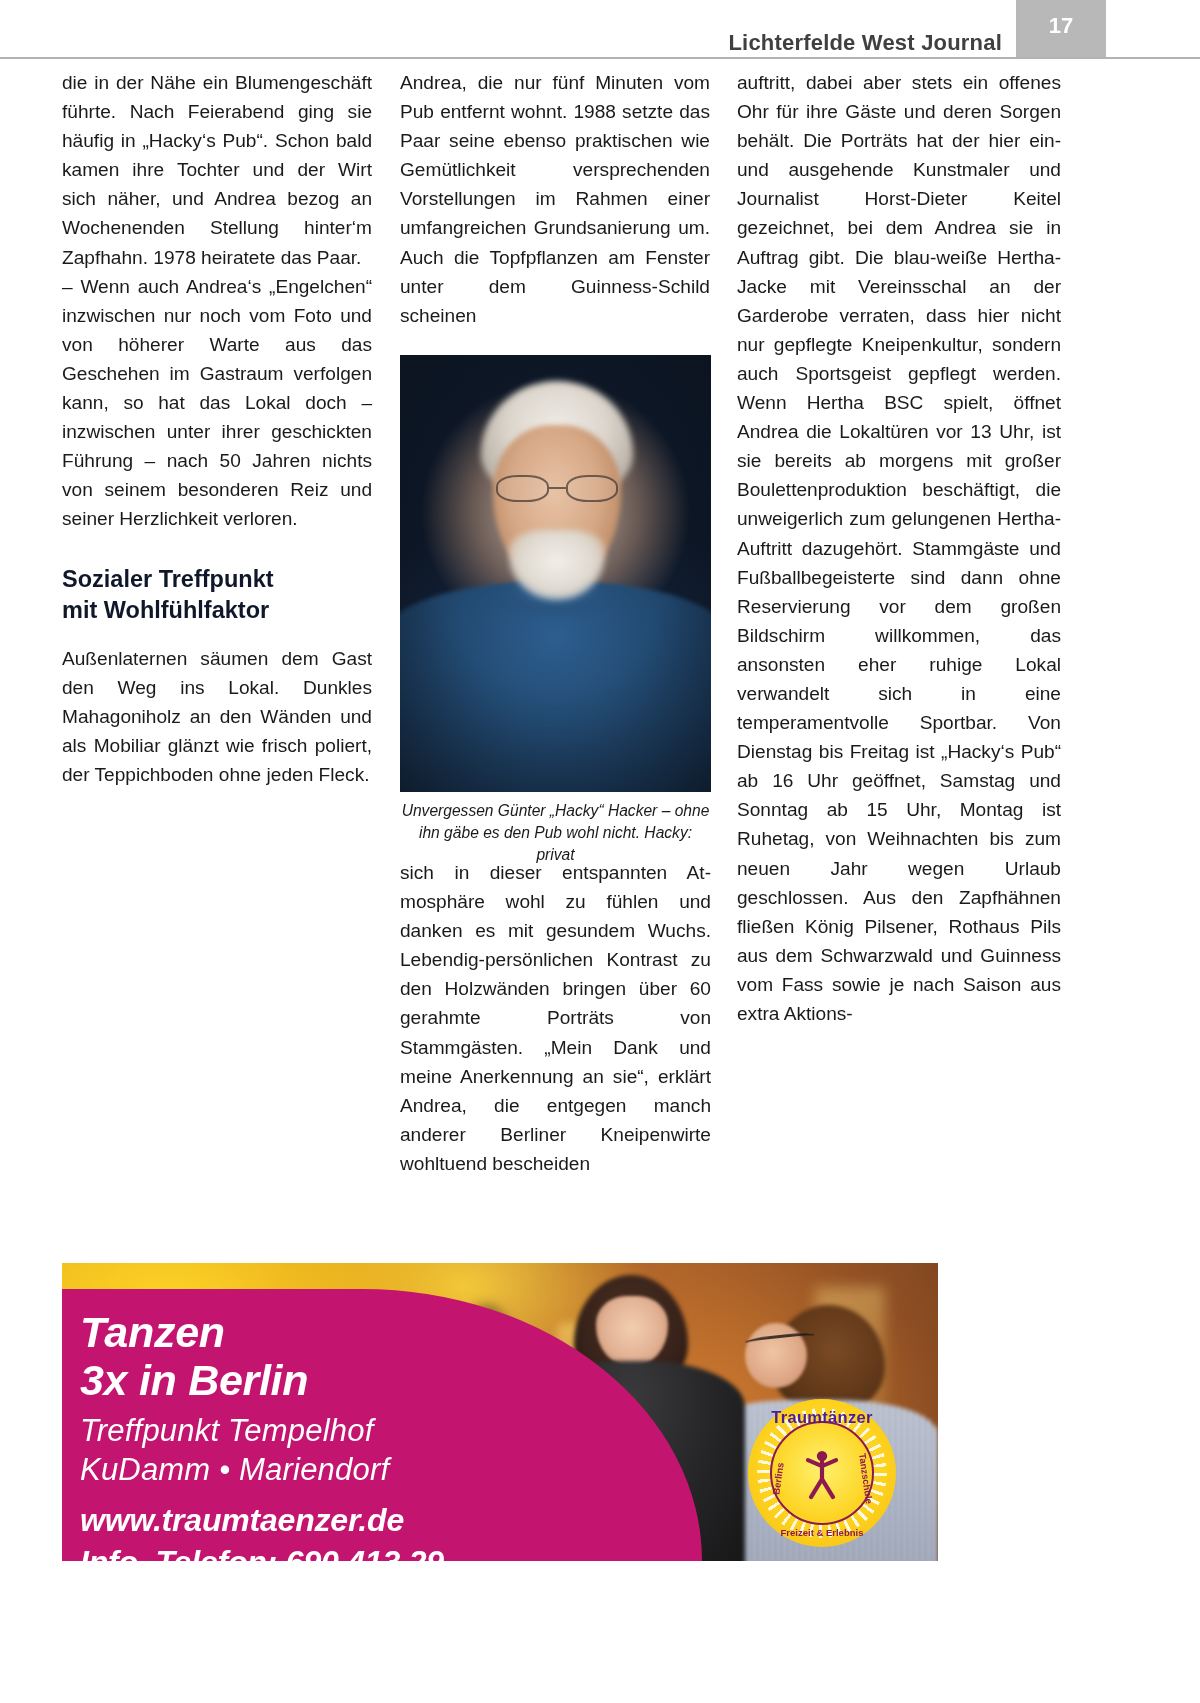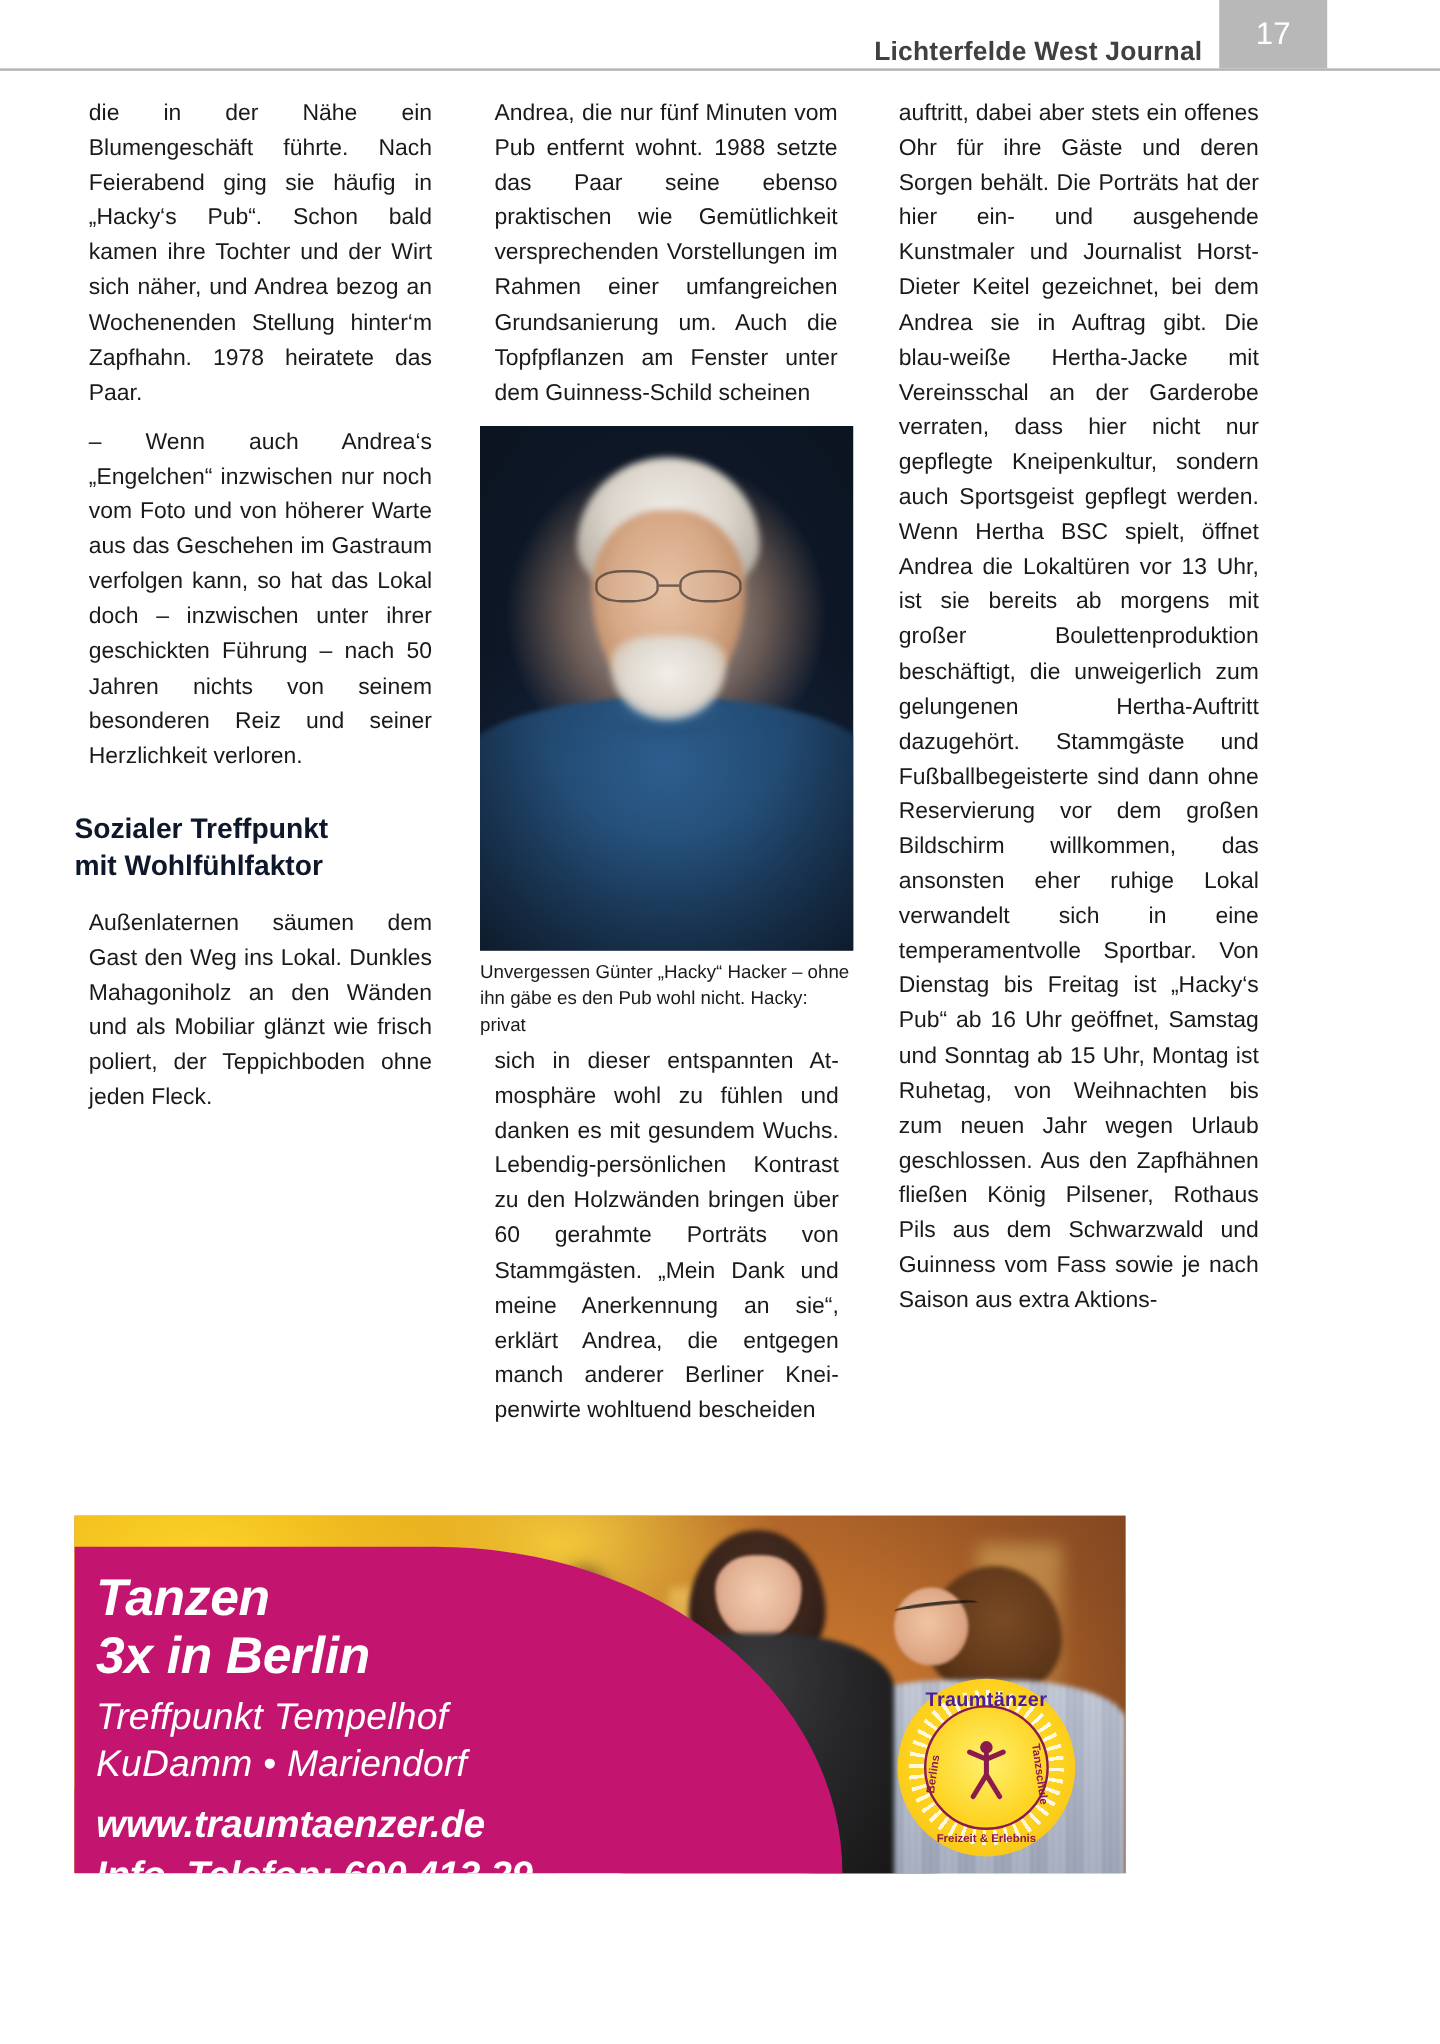--- a/index.html
+++ b/index.html
@@ -46,22 +46,22 @@
     width: 90px;
     height: 57px;
     background: #b8b8b8;
   }
   .header-pagenum {
     position: absolute;
     right: 94px;
     top: 13px;
     width: 90px;
     text-align: center;
-    font-size: 26px;
-    font-weight: normal;
+    font-size: 22px;
+    font-weight: bold;
     color: #ffffff;
   }
 
   
   .col {
     position: absolute;
     top: 68px;
     width: 310px;
     font-size: 19.1px;
     line-height: 29.1px;
@@ -78,21 +78,21 @@
   .subhead {
     font-size: 23.5px;
     line-height: 31px;
     font-weight: bold;
     color: #0f172a;
     margin-top: 30px;
     margin-bottom: 18px;
     text-align: left;
   }
 
-  .para { margin: 12px; }
+  .para { margin: 0; }
   .para + .para { margin-top: 0; }
 
   
   .photo-frame {
     position: absolute;
     left: 400px;
     top: 355px;
     width: 311px;
     height: 437px;
     overflow: hidden;
@@ -176,22 +176,23 @@
     background: radial-gradient(ellipse 85% 80% at 50% 42%, rgba(0,0,0,0) 45%, rgba(10,12,18,0.45) 100%);
   }
 
   .photo-caption {
     position: absolute;
     left: 400px;
     top: 800px;
     width: 311px;
     font-size: 15.6px;
     line-height: 22px;
+    font-style: italic;
     color: #1a1a1a;
-    text-align: left;
+    text-align: center;
   }
 
   .col2-lower {
     position: absolute;
     left: 400px;
     top: 858px;
     width: 311px;
     font-size: 19.1px;
     line-height: 29.1px;
     color: #1a1a1a;

